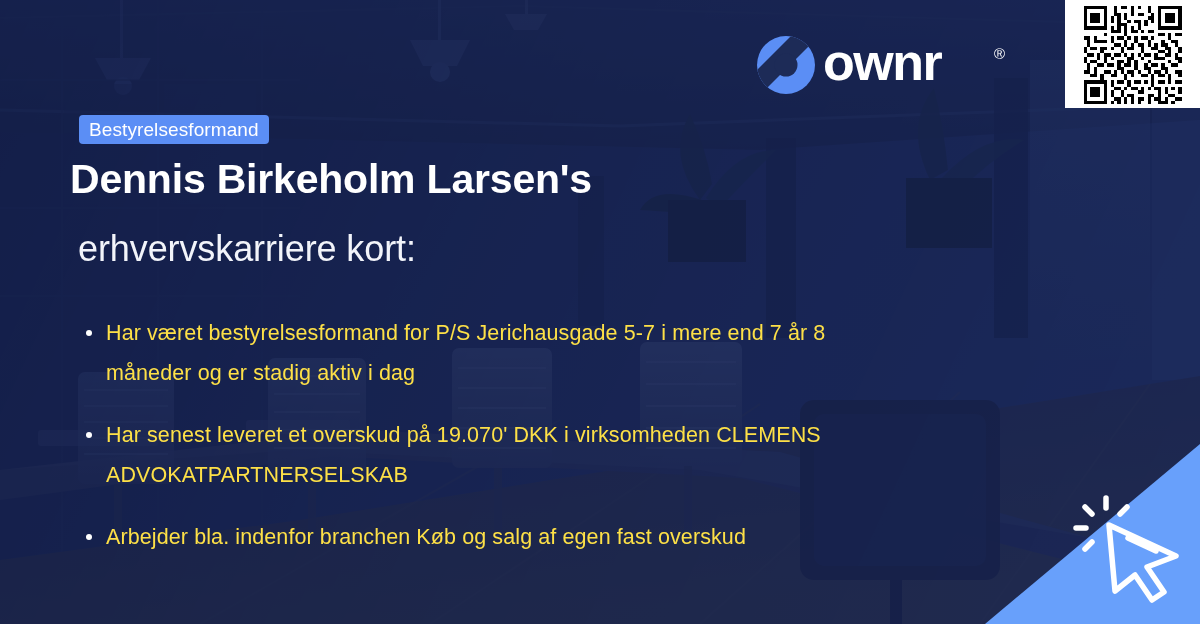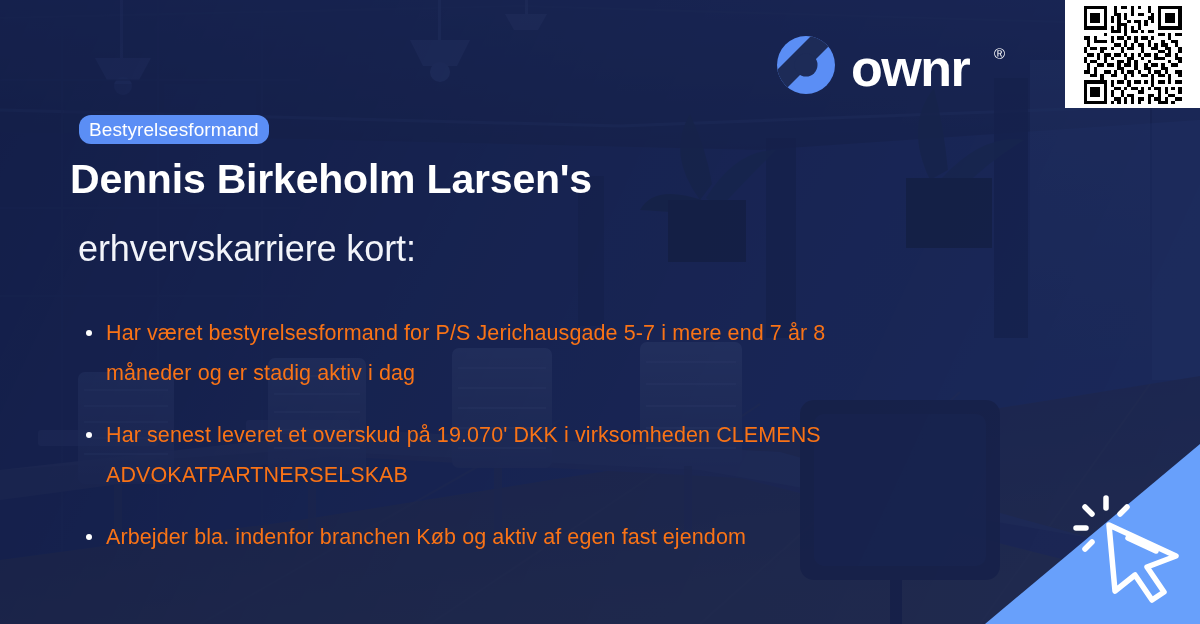--- a/index.html
+++ b/index.html
@@ -45,21 +45,21 @@
 
   .badge {
     position: absolute;
     left: 79px;
     top: 115px;
     height: 29px;
     padding: 0 10px;
     display: flex;
     align-items: center;
     background: #5b8ef5;
-    border-radius: 12px;
+    border-radius: 4px;
     color: #ffffff;
     font-size: 19px;
     letter-spacing: 0.1px;
     white-space: nowrap;
   }
 
   .headline1 {
     position: absolute;
     left: 70px;
     top: 156px;
@@ -83,44 +83,44 @@
   #bullets {
     position: absolute;
     left: 78px;
     top: 313px;
     width: 830px;
   }
   .bullet {
     position: relative;
     padding-left: 28px;
     margin-bottom: 22px;
-    color: #f97316;
+    color: #fde047;
     font-size: 21.5px;
     line-height: 40px;
     letter-spacing: 0.1px;
   }
   .bullet:last-child { margin-bottom: 0; }
   .bullet .dot {
     position: absolute;
     left: 8px;
     top: 17px;
     width: 6px;
     height: 6px;
     border-radius: 50%;
     background: #ffffff;
   }
 
   
   #logo {
     position: absolute;
-    left: 777px;
+    left: 757px;
     top: 36px;
     display: flex;
-    align-items: flex-end;
-    gap: 16px;
+    align-items: flex-start;
+    gap: 8px;
   }
   #logo-mark { width: 58px; height: 58px; display: block; }
   #logo-text {
     position: relative;
     color: #ffffff;
     font-size: 52px;
     font-weight: bold;
     letter-spacing: -1.5px;
     line-height: 52px;
   }
@@ -335,21 +335,21 @@
       <div class="bullet">
         <span class="dot"></span>
         <span>Har været bestyrelsesformand for P/S Jerichausgade 5-7 i mere end 7 år 8 måneder og er stadig aktiv i dag</span>
       </div>
       <div class="bullet">
         <span class="dot"></span>
         <span>Har senest leveret et overskud på 19.070' DKK i virksomheden CLEMENS ADVOKATPARTNERSELSKAB</span>
       </div>
       <div class="bullet">
         <span class="dot"></span>
-        <span>Arbejder bla. indenfor branchen Køb og aktiv af egen fast ejendom</span>
+        <span>Arbejder bla. indenfor branchen Køb og salg af egen fast overskud</span>
       </div>
     </div>
 
     <div id="logo">
       <svg id="logo-mark" viewBox="0 0 58 58" aria-hidden="true">
         <defs>
           <clipPath id="swirlClip">
             <path d="M29 0 A29 29 0 0 1 29 58 A29 29 0 0 1 29 0 Z"></path>
           </clipPath>
         </defs>

